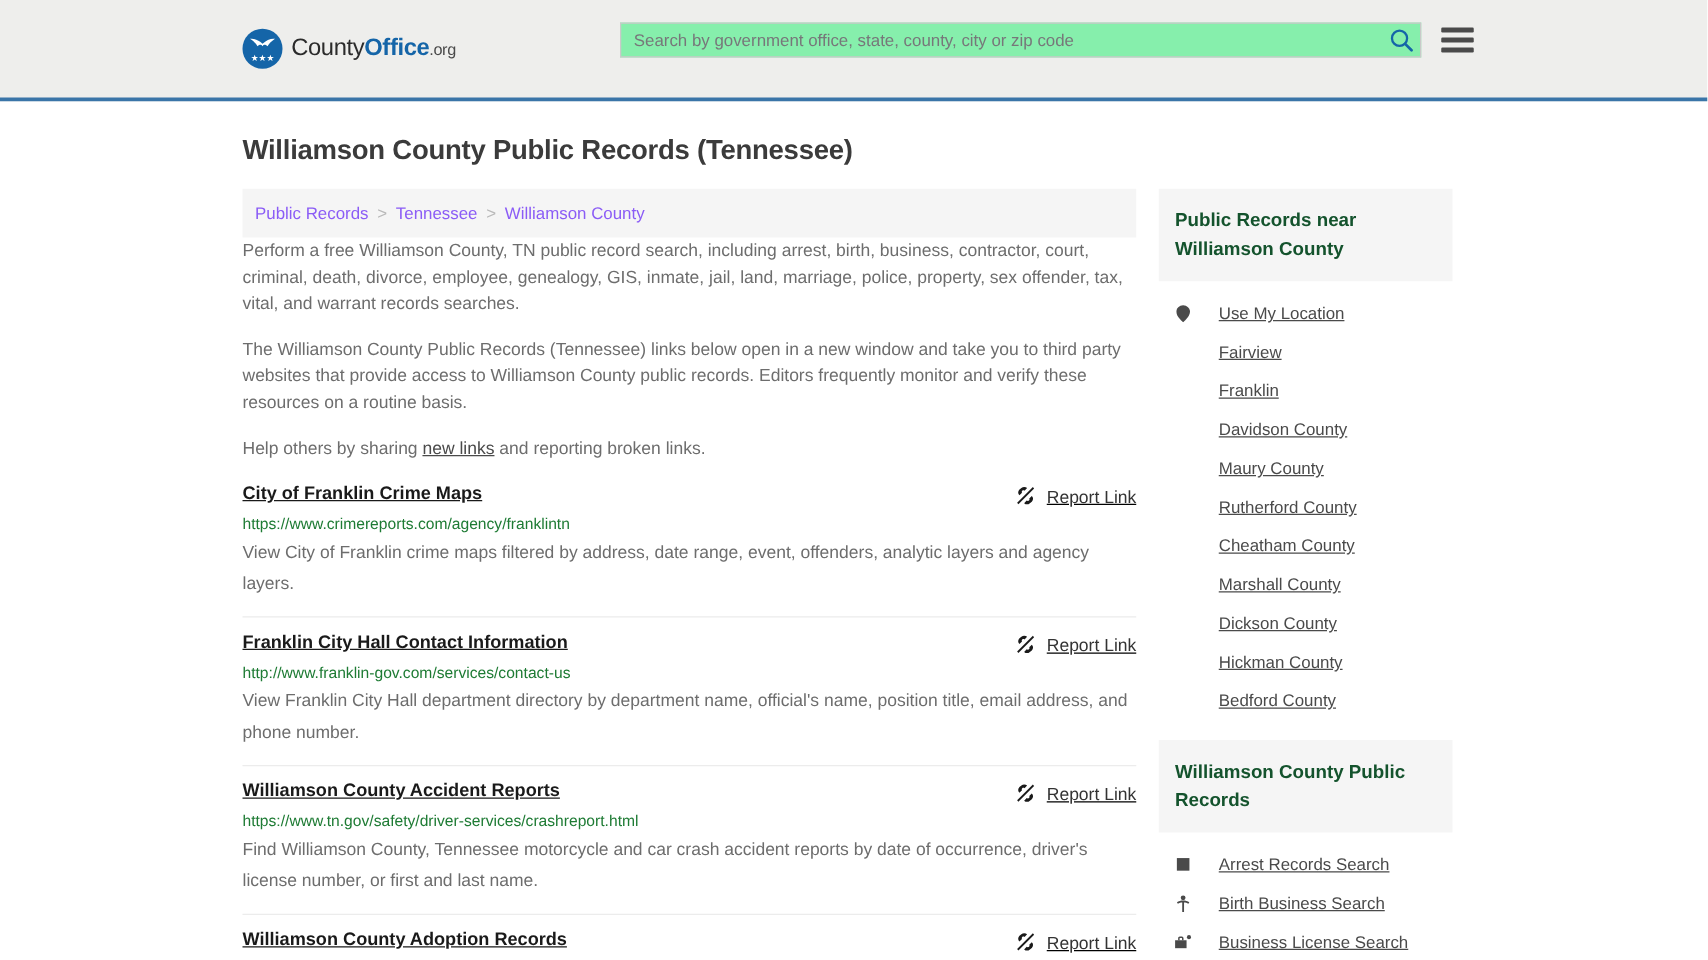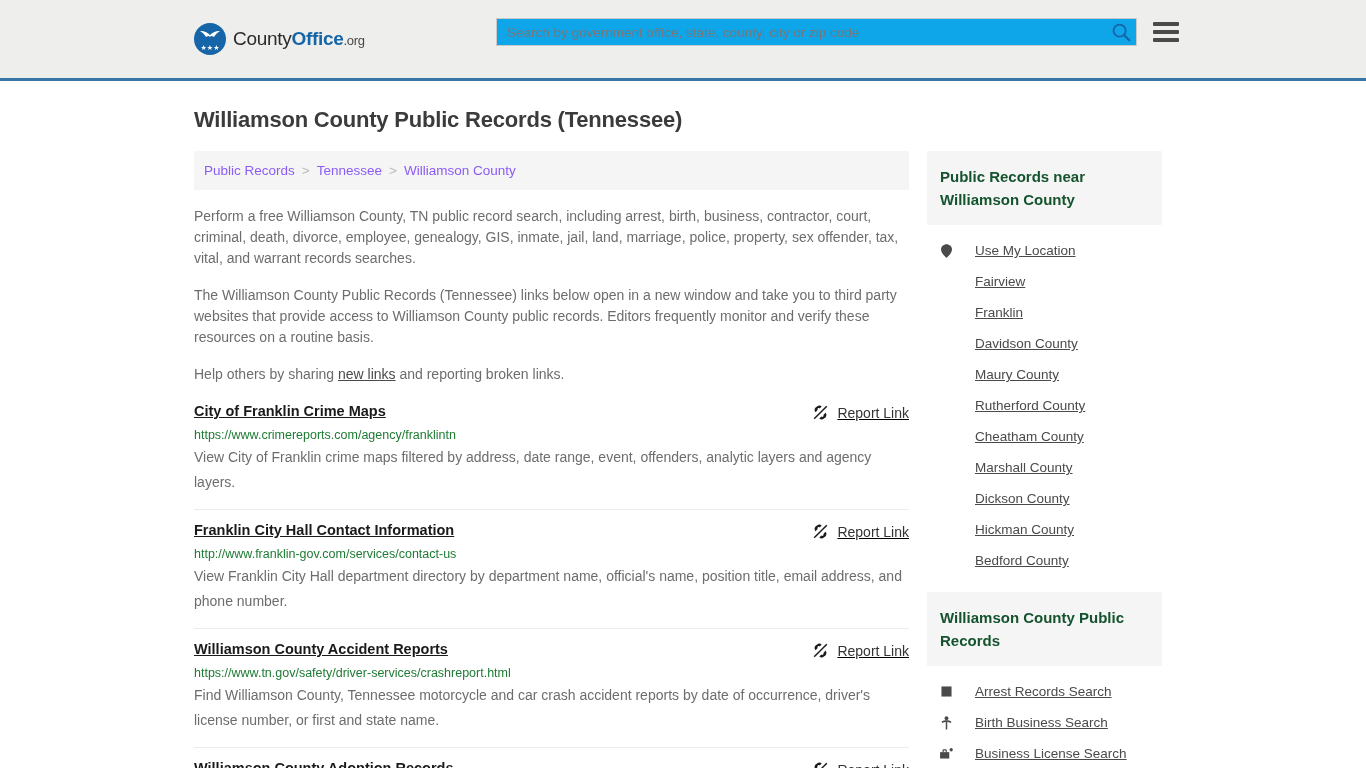--- a/index.html
+++ b/index.html
@@ -59,21 +59,21 @@
   .search-area {
     position: absolute;
     left: 496px;
     top: 18px;
     display: flex;
     align-items: center;
   }
   .search-box {
     width: 641px;
     height: 28px;
-    background: #0ea5e9;
+    background: #86efac;
     border: 1px solid #c9c9c9;
     display: flex;
     align-items: center;
     padding: 0 4px 0 10px;
   }
   .search-input {
     flex: 1;
     border: none;
     outline: none;
     font-family: "Liberation Sans", sans-serif;
@@ -121,21 +121,21 @@
     color: #666;
     display: flex;
     align-items: center;
     gap: 7px;
     flex-wrap: wrap;
   }
   .breadcrumb a { color: #8b5cf6; text-decoration: none; cursor: pointer; }
   .breadcrumb .sep { color: #b9b9b9; }
 
   
-  .intro { margin-top: 16px; }
+  .intro { }
   .intro p {
     font-size: 14px;
     line-height: 21px;
     color: #6d6d6d;
     margin-bottom: 16px;
   }
   .intro a.inline-link { color: #4a4a4a; text-decoration: underline; cursor: pointer; }
 
   
   .result {
@@ -287,21 +287,21 @@
               <div class="report-link">
                 <svg class="unlink-icon" viewBox="0 0 20 20">
                   <path d="M4.2 4.2 C2.6 5.8 2.6 8.2 4.2 9.6 L6.6 7.2 C6.2 6.6 6.3 5.8 6.8 5.3 C7.4 4.7 8.4 4.7 9 5.3 L11.4 2.9 C9.9 1.4 7.5 1.4 6 2.9 Z" fill="#1a1a1a"></path>
                   <path d="M15.8 15.8 C17.4 14.2 17.4 11.8 15.8 10.4 L13.4 12.8 C13.8 13.4 13.7 14.2 13.2 14.7 C12.6 15.3 11.6 15.3 11 14.7 L8.6 17.1 C10.1 18.6 12.5 18.6 14 17.1 Z" fill="#1a1a1a"></path>
                   <line x1="2.6" y1="17.4" x2="17.4" y2="2.6" stroke="#1a1a1a" stroke-width="1.7"></line>
                 </svg>
                 <span class="rl-label">Report Link</span>
               </div>
             </div>
             <div class="result-url">https://www.tn.gov/safety/driver-services/crashreport.html</div>
-            <div class="result-desc">Find Williamson County, Tennessee motorcycle and car crash accident reports by date of occurrence, driver's license number, or first and state name.</div>
+            <div class="result-desc">Find Williamson County, Tennessee motorcycle and car crash accident reports by date of occurrence, driver's license number, or first and last name.</div>
           </div>
           <div class="result">
             <div class="result-head">
               <a class="result-title">Williamson County Adoption Records</a>
               <div class="report-link">
                 <svg class="unlink-icon" viewBox="0 0 20 20">
                   <path d="M4.2 4.2 C2.6 5.8 2.6 8.2 4.2 9.6 L6.6 7.2 C6.2 6.6 6.3 5.8 6.8 5.3 C7.4 4.7 8.4 4.7 9 5.3 L11.4 2.9 C9.9 1.4 7.5 1.4 6 2.9 Z" fill="#1a1a1a"></path>
                   <path d="M15.8 15.8 C17.4 14.2 17.4 11.8 15.8 10.4 L13.4 12.8 C13.8 13.4 13.7 14.2 13.2 14.7 C12.6 15.3 11.6 15.3 11 14.7 L8.6 17.1 C10.1 18.6 12.5 18.6 14 17.1 Z" fill="#1a1a1a"></path>
                   <line x1="2.6" y1="17.4" x2="17.4" y2="2.6" stroke="#1a1a1a" stroke-width="1.7"></line>
                 </svg>

